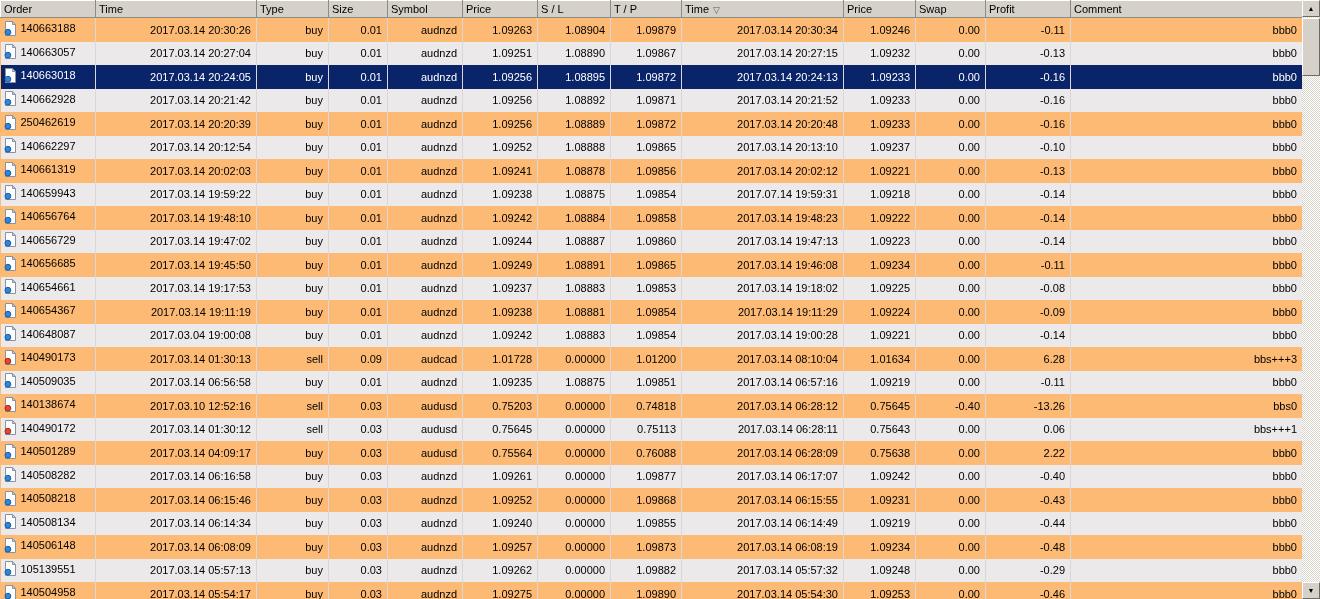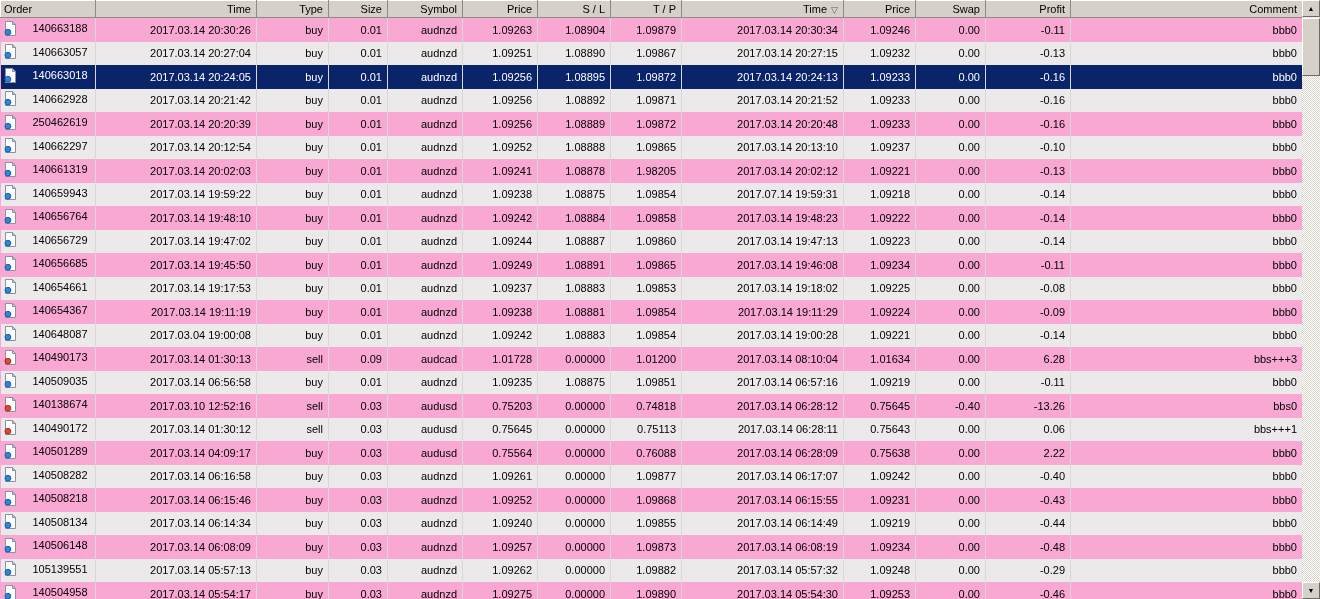--- a/index.html
+++ b/index.html
@@ -1,37 +1,37 @@
 <!DOCTYPE html>
 <html><head>
 <meta charset="utf-8">
 <style>
   html,body{margin:0;padding:0;}
   body{width:1320px;height:599px;overflow:hidden;background:#fff;
        font-family:"Liberation Sans",sans-serif;font-size:11px;color:#000;}
-  .wrap{position:relative;width:1320px;height:599px;background:#f9a8d4;}
+  .wrap{position:relative;width:1320px;height:599px;background:#fdba74;}
   .grid{position:absolute;left:0;top:0;width:1302px;}
   table{border-collapse:collapse;table-layout:fixed;width:1302px;}
   thead th{
     height:16px;background:#d5d1c8;font-weight:normal;padding:0 5px 0 3px;
-    text-align:right;white-space:nowrap;overflow:hidden;
+    text-align:left;white-space:nowrap;overflow:hidden;
     border-top:1px solid #ffffff;border-left:1px solid #ffffff;
     border-right:1px solid #8e8b83;border-bottom:1px solid #8e8b83;
     font-size:11px;cursor:default;
   }
   thead th.col-order{text-align:left;}
   .sort-glyph{color:#5a5a5a;font-size:9px;margin-left:4px;}
   tbody td{
     height:20px;line-height:20px;padding:0 5px;text-align:right;
     border-right:1px solid #d9d7d7;white-space:nowrap;overflow:hidden;
   }
   tbody td.col-order{text-align:left;padding-left:3px;}
   tbody tr.alt{background:#ece9ea;padding-left:13px;}
   tbody tr.selected{background:#0a246a;color:#fff;}
-  .ordercell{display:inline-flex;align-items:center;gap:16px;}
+  .ordercell{display:inline-flex;align-items:center;gap:4px;}
   .ordercell svg{flex:0 0 auto;display:block;}
   
   .vscroll{position:absolute;right:0;top:0;width:18px;height:599px;
     background-image:conic-gradient(#ffffff 25%,#d9d5cb 0 50%,#ffffff 0 75%,#d9d5cb 0);
     background-size:2px 2px;}
   .sbtn{position:absolute;left:0;width:18px;height:17px;background:#d5d1c8;
     border-top:1px solid #ffffff;border-left:1px solid #ffffff;
     border-right:1px solid #6e6b64;border-bottom:1px solid #6e6b64;
     box-sizing:border-box;display:flex;align-items:center;justify-content:center;
     font-size:7px;color:#000;cursor:default;}
@@ -221,21 +221,21 @@
                   <circle cx="3.9" cy="11.2" r="2.9" fill="#2f86dd" stroke="#1a5c9e"></circle>
                 </svg>
                 <span>140661319</span>
               </span></td>
             <td class="col-open_time">2017.03.14 20:02:03</td>
             <td class="col-type">buy</td>
             <td class="col-size">0.01</td>
             <td class="col-symbol">audnzd</td>
             <td class="col-price">1.09241</td>
             <td class="col-sl">1.08878</td>
-            <td class="col-tp">1.98205</td>
+            <td class="col-tp">1.09856</td>
             <td class="col-close_time">2017.03.14 20:02:12</td>
             <td class="col-close_price">1.09221</td>
             <td class="col-swap">0.00</td>
             <td class="col-profit">-0.13</td>
             <td class="col-comment">bbb0</td>
           </tr>
           <tr class="alt">
             <td class="col-order"><span class="ordercell">
                 <svg width="13" height="15" viewBox="0 0 13 15">
                   <path d="M1.5 0.5 H8.5 L11.5 3.5 V14.5 H1.5 Z" fill="#ffffff" stroke="#8593a5"></path>

